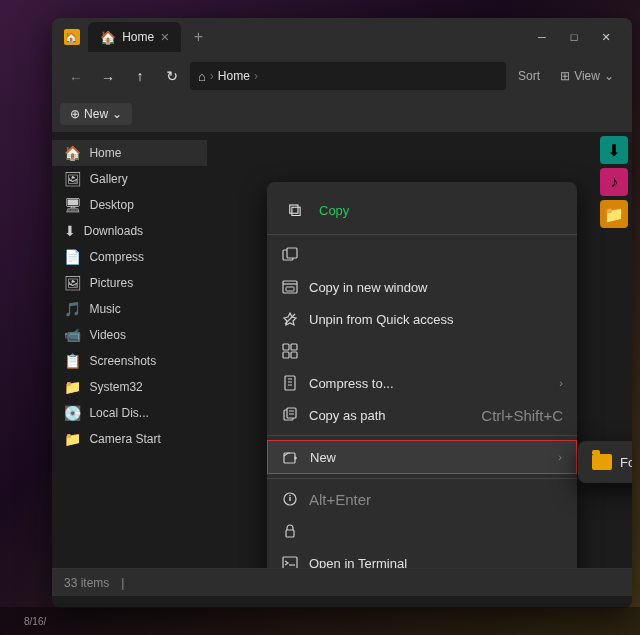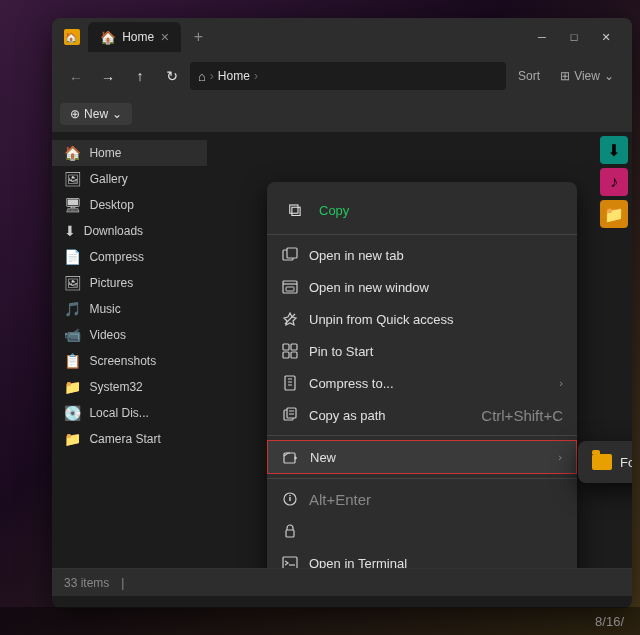--- a/index.html
+++ b/index.html
@@ -366,23 +366,22 @@
     
     .taskbar-bottom {
       position: absolute;
       bottom: 0;
       left: 0;
       right: 0;
       height: 28px;
       background: rgba(0,0,0,0.4);
       display: flex;
       align-items: center;
-      justify-content: flex-end;
-      padding: 0 16px;
-      font-size: 13px;
+      padding: 0 24px;
+      font-size: 10px;
       color: #888;
     }
   </style>
 </head>
 <body>
 
 <div class="bg"></div>
 
 <div class="window">
 
@@ -506,32 +505,31 @@
 
         <div class="cm-divider"></div>
 
         <div class="cm-item">
           <div class="cm-item-icon">
             <svg width="16" height="16" viewBox="0 0 16 16" fill="none">
               <rect x="1" y="3" width="10" height="10" rx="1" stroke="#ccc" stroke-width="1.2"></rect>
               <rect x="5" y="1" width="10" height="10" rx="1" stroke="#ccc" stroke-width="1.2" fill="#2d2d2d"></rect>
             </svg>
           </div>
-          <span class="cm-item-label">Open in new tab</span>
         </div>
 
         <div class="cm-item">
           <div class="cm-item-icon">
             <svg width="16" height="16" viewBox="0 0 16 16" fill="none">
               <rect x="1" y="2" width="14" height="12" rx="1" stroke="#ccc" stroke-width="1.2"></rect>
               <line x1="1" y1="5" x2="15" y2="5" stroke="#ccc" stroke-width="1.2"></line>
               <rect x="4" y="8" width="8" height="4" rx="0.5" stroke="#ccc" stroke-width="1"></rect>
             </svg>
           </div>
-          <span class="cm-item-label">Open in new window</span>
+          <span class="cm-item-label">Copy in new window</span>
         </div>
 
         <div class="cm-item">
           <div class="cm-item-icon">
             <svg width="16" height="16" viewBox="0 0 16 16" fill="none">
               <path d="M8 2 L10 6 L14 7 L11 10 L12 14 L8 12 L4 14 L5 10 L2 7 L6 6 Z" stroke="#ccc" stroke-width="1.2" fill="none"></path>
               <line x1="3" y1="13" x2="13" y2="3" stroke="#ccc" stroke-width="1.2"></line>
             </svg>
           </div>
           <span class="cm-item-label">Unpin from Quick access</span>
@@ -539,21 +537,20 @@
 
         <div class="cm-item">
           <div class="cm-item-icon">
             <svg width="16" height="16" viewBox="0 0 16 16" fill="none">
               <rect x="1" y="1" width="6" height="6" rx="1" stroke="#ccc" stroke-width="1.2"></rect>
               <rect x="9" y="1" width="6" height="6" rx="1" stroke="#ccc" stroke-width="1.2"></rect>
               <rect x="1" y="9" width="6" height="6" rx="1" stroke="#ccc" stroke-width="1.2"></rect>
               <rect x="9" y="9" width="6" height="6" rx="1" stroke="#ccc" stroke-width="1.2"></rect>
             </svg>
           </div>
-          <span class="cm-item-label">Pin to Start</span>
         </div>
 
         <div class="cm-item">
           <div class="cm-item-icon">
             <svg width="16" height="16" viewBox="0 0 16 16" fill="none">
               <rect x="3" y="1" width="10" height="14" rx="1" stroke="#ccc" stroke-width="1.2"></rect>
               <line x1="6" y1="4" x2="10" y2="4" stroke="#ccc" stroke-width="1"></line>
               <line x1="6" y1="7" x2="10" y2="7" stroke="#ccc" stroke-width="1"></line>
               <line x1="6" y1="10" x2="10" y2="10" stroke="#ccc" stroke-width="1"></line>
             </svg>

